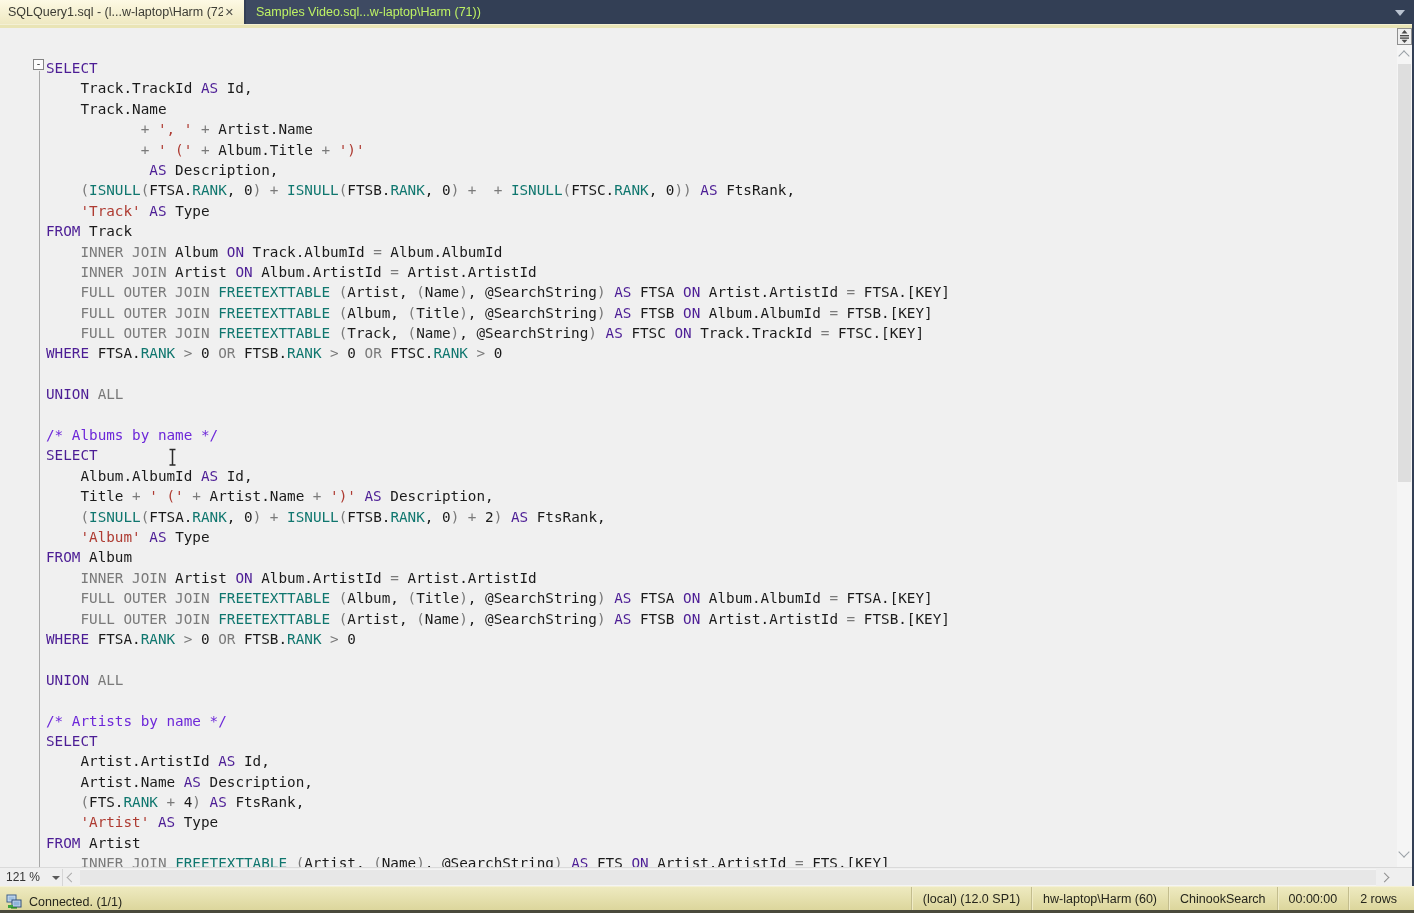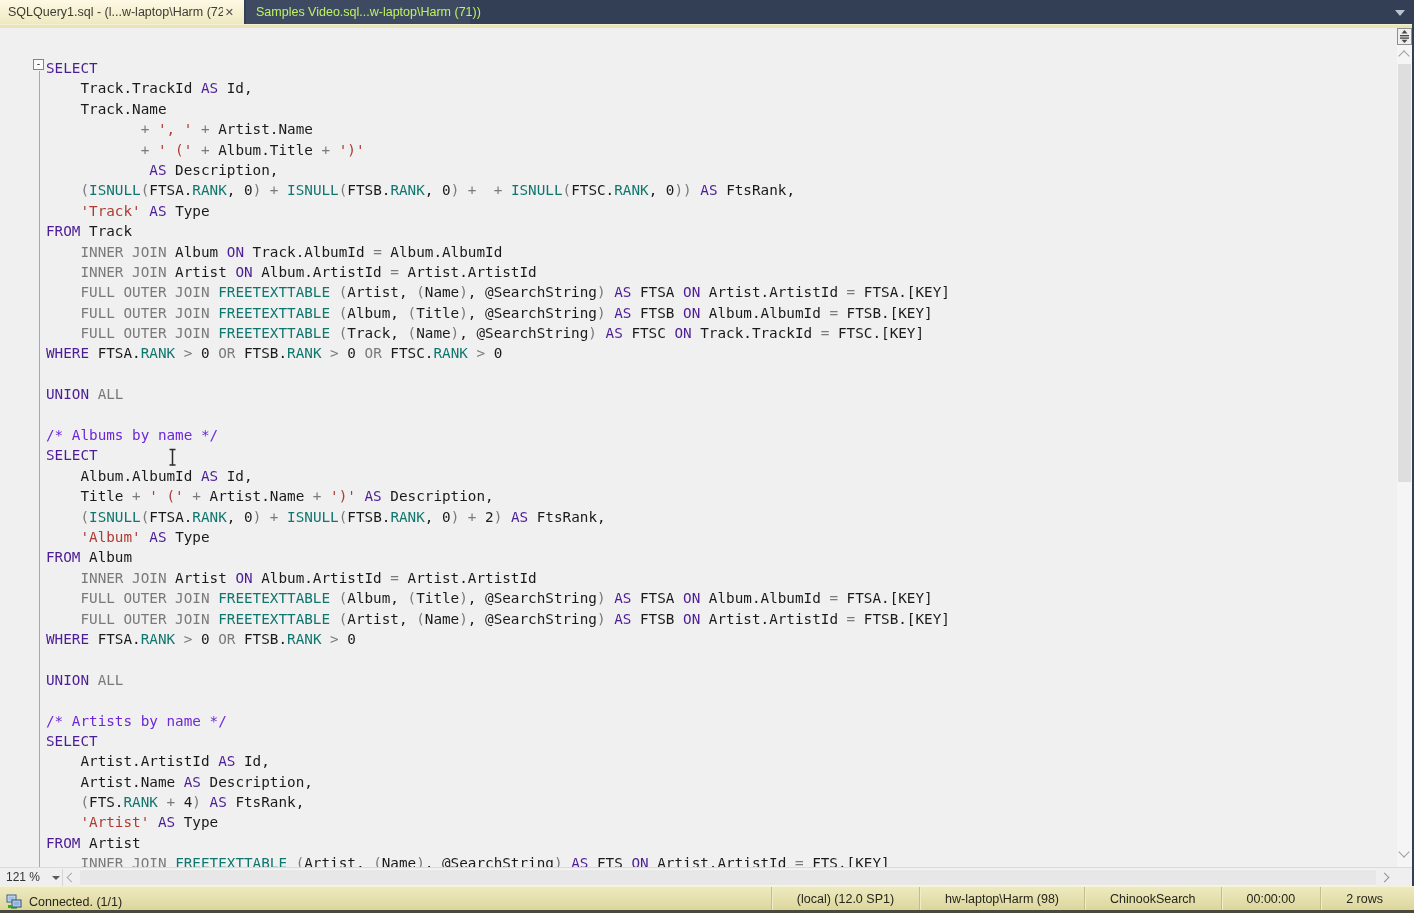--- a/index.html
+++ b/index.html
@@ -51,21 +51,21 @@
   .hchev.left{transform:rotate(135deg);left:68px;}
   .hchev.right{transform:rotate(-45deg);right:24px;border-color:#8F8F8F;}
   .htrack{position:absolute;left:80px;right:36px;top:1px;height:17px;background:#F4F4F4;}
   .hthumb{position:absolute;left:0;top:1px;height:15px;width:100%;background:#E7E7E7;}
   
   .statusbar{position:absolute;left:0;top:886px;width:1414px;height:27px;box-sizing:border-box;
     background:linear-gradient(#EEEAC0,#DCD69C);border-top:1px solid #F4F1D6;border-bottom:3px solid #4A4A3C;
     display:flex;align-items:flex-end;font-size:12.5px;color:#26261C;}
   .status-left{display:flex;align-items:center;padding-left:6px;gap:7px;}
   .status-right{margin-left:auto;display:flex;align-items:center;height:100%;padding-right:6px;}
-  .status-seg{padding:0 25px;height:100%;display:flex;align-items:center;border-left:1px solid #C3BD8E;box-shadow:inset 1px 0 0 #F0ECC6;white-space:nowrap;}
+  .status-seg{padding:0 11px;height:100%;display:flex;align-items:center;border-left:1px solid #C3BD8E;box-shadow:inset 1px 0 0 #F0ECC6;white-space:nowrap;}
 </style>
 </head>
 <body>
 
 <div class="window">
 
   <div class="tabbar">
     <div class="tab active">
       <span class="tab-label">SQLQuery1.sql - (l...w-laptop\Harm (72))</span>
       <span class="tab-close">✕</span>
@@ -126,20 +126,20 @@
           <rect x="6" y="6" width="9" height="7" fill="#C3D6EA" stroke="#2F4F7A"></rect>
           <rect x="7.5" y="7.5" width="6" height="4" fill="#8FB4DA"></rect>
           <rect x="2" y="11" width="5" height="3" fill="#3DA43D"></rect>
           <rect x="5" y="13" width="6" height="1.6" fill="#2E8B2E"></rect>
         </svg>
       </span>
       <span>Connected. (1/1)</span>
     </div>
     <div class="status-right">
       <div class="status-seg">(local) (12.0 SP1)</div>
-      <div class="status-seg">hw-laptop\Harm (98)</div>
+      <div class="status-seg">hw-laptop\Harm (60)</div>
       <div class="status-seg">ChinookSearch</div>
       <div class="status-seg">00:00:00</div>
       <div class="status-seg">2 rows</div>
     </div>
   </div>
 
 </div>
 
 </body></html>

